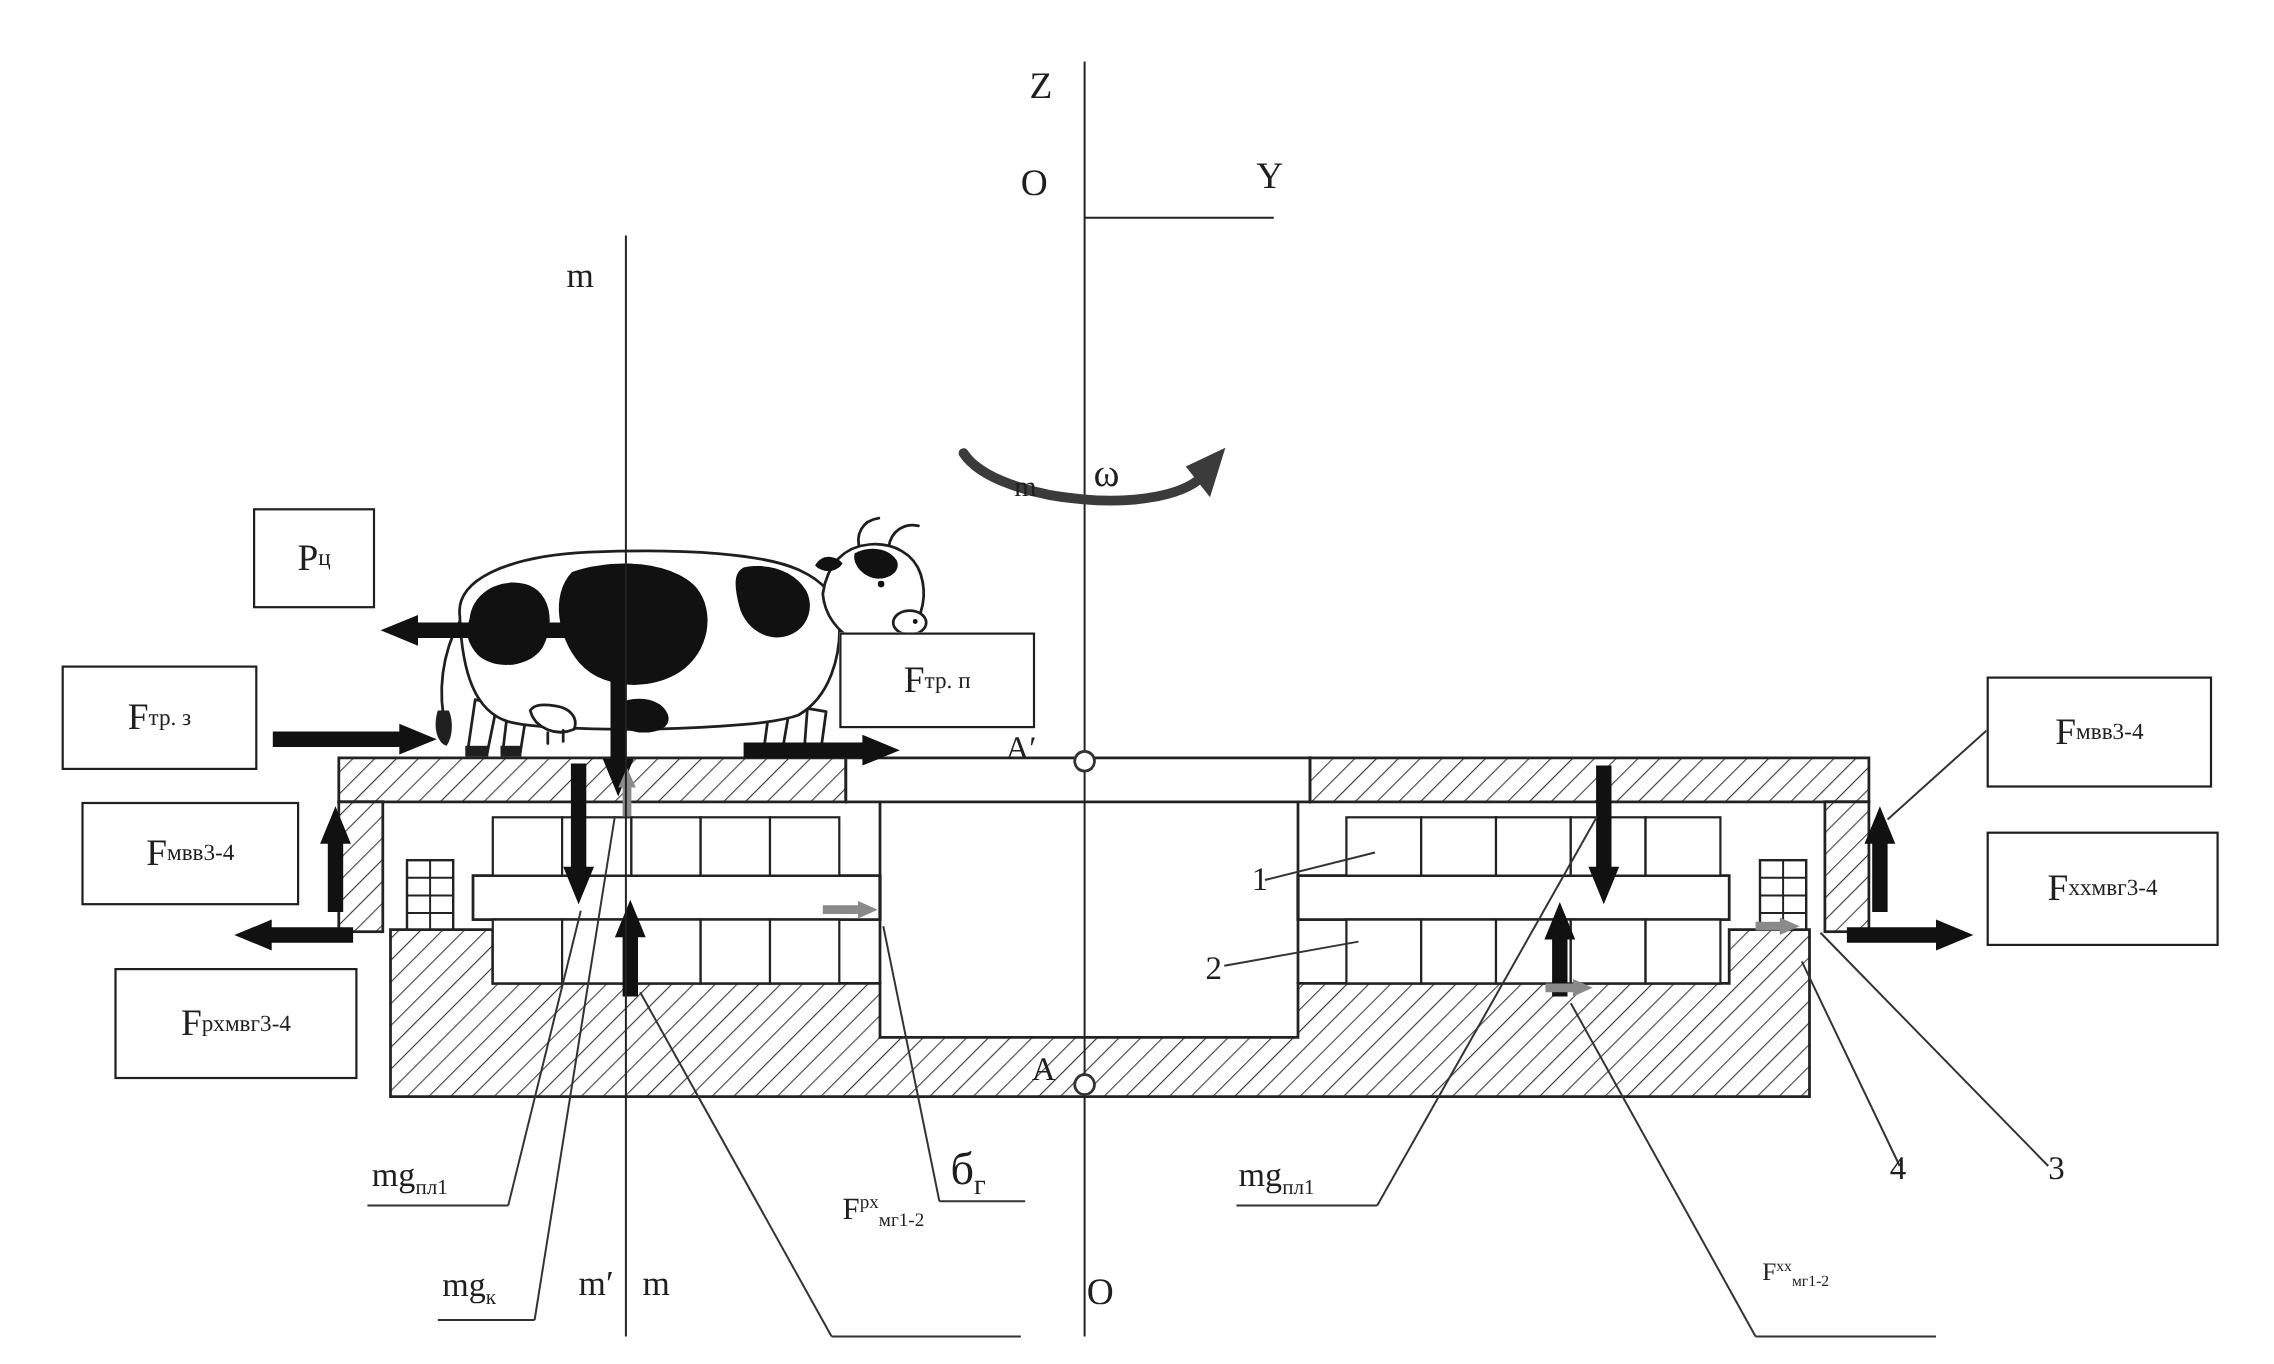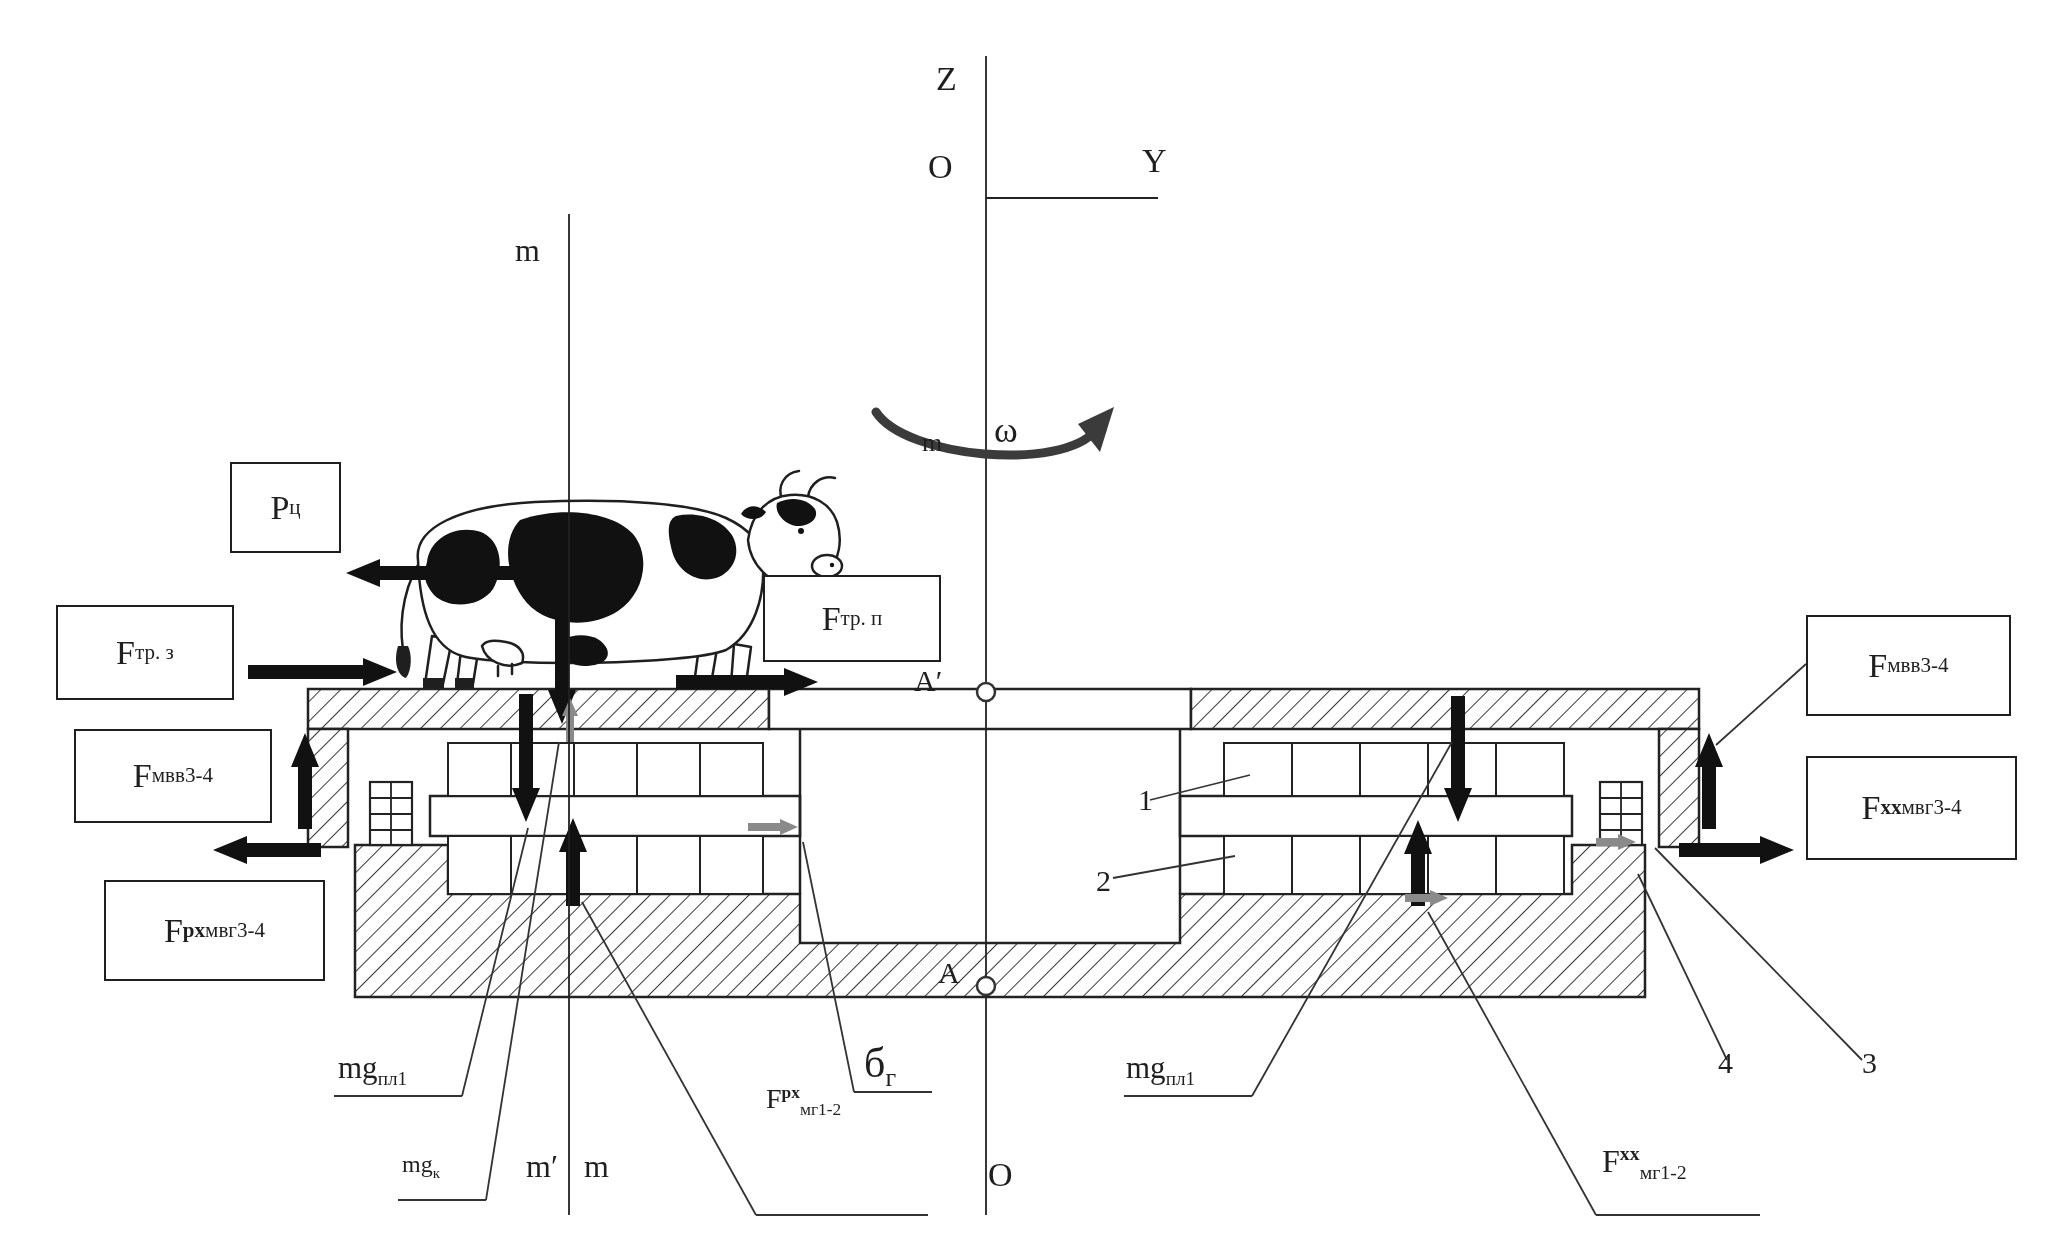--- a/index.html
+++ b/index.html
@@ -2,21 +2,21 @@
 <html><head>
 <meta charset="utf-8">
 <style>
   html,body{margin:0;padding:0;background:#ffffff;}
   .stage{position:relative;width:2067px;height:1240px;background:#fff;overflow:hidden;
          font-family:"Liberation Serif","DejaVu Serif",serif;color:#1f1f1f;}
   .stage svg{position:absolute;left:0;top:0;}
   .lbl{position:absolute;white-space:nowrap;line-height:1;}
   .lbl.boxed{border:2px solid #1f1f1f;background:#fff;display:flex;align-items:center;justify-content:center;}
   .lbl sub{font-size:0.62em;}
-  .lbl sup{font-size:0.62em;font-weight:bold;}
+  .lbl sup{font-size:0.62em;}
 </style>
 </head>
 <body>
 
 <div class="stage">
 
 <svg width="2067" height="1240" viewBox="0 0 2067 1240">
   <defs>
     <pattern id="hatch" width="14" height="14" patternUnits="userSpaceOnUse" patternTransform="rotate(45)">
       <rect width="14" height="14" fill="#ffffff"></rect>
@@ -216,26 +216,26 @@
       <sup>хх</sup>
       <sub>мвг3-4</sub>
 </div>
 
 <div class="lbl" style="left:338px;top:1052px;font-size:31px">
   <span>mg</span><sub>пл1</sub>
 </div>
 <div class="lbl" style="left:1126px;top:1052px;font-size:31px">
   <span>mg</span><sub>пл1</sub>
 </div>
-<div class="lbl" style="left:402px;top:1152px;font-size:24px">
+<div class="lbl" style="left:402px;top:1152px;font-size:31px">
   <span>mg</span><sub>к</sub>
 </div>
 <div class="lbl" style="left:766px;top:1084px;font-size:28px">
   <span>F</span><sup>рх</sup><sub>мг1-2</sub>
 </div>
-<div class="lbl" style="left:1602px;top:1144px;font-size:32px">
+<div class="lbl" style="left:1602px;top:1144px;font-size:23px">
   <span>F</span><sup>хх</sup><sub>мг1-2</sub>
 </div>
 <div class="lbl" style="left:864px;top:1042px;font-size:42px">
   <span>б</span><sub>г</sub>
 </div>
 
 </div>
 
 </body></html>

